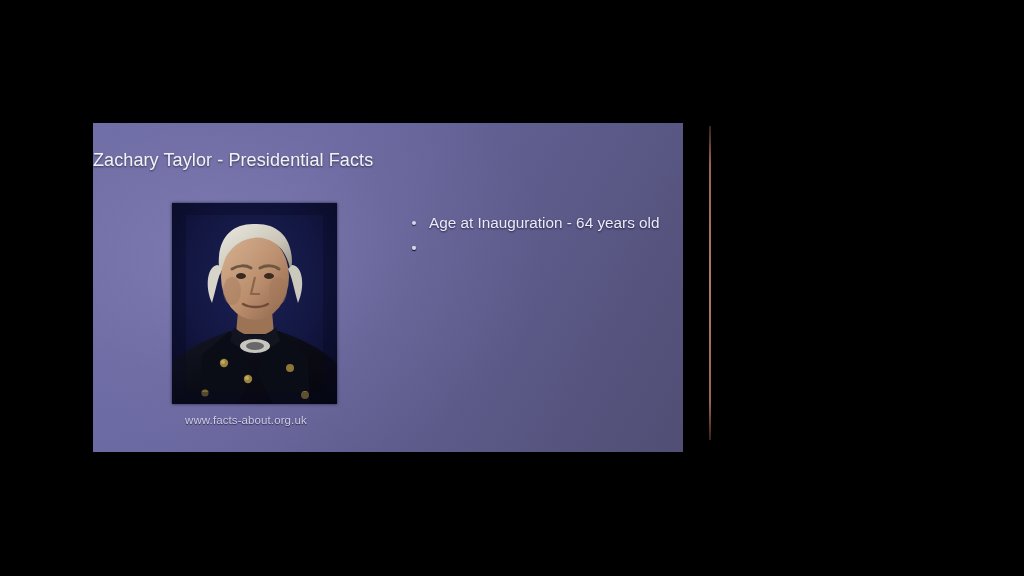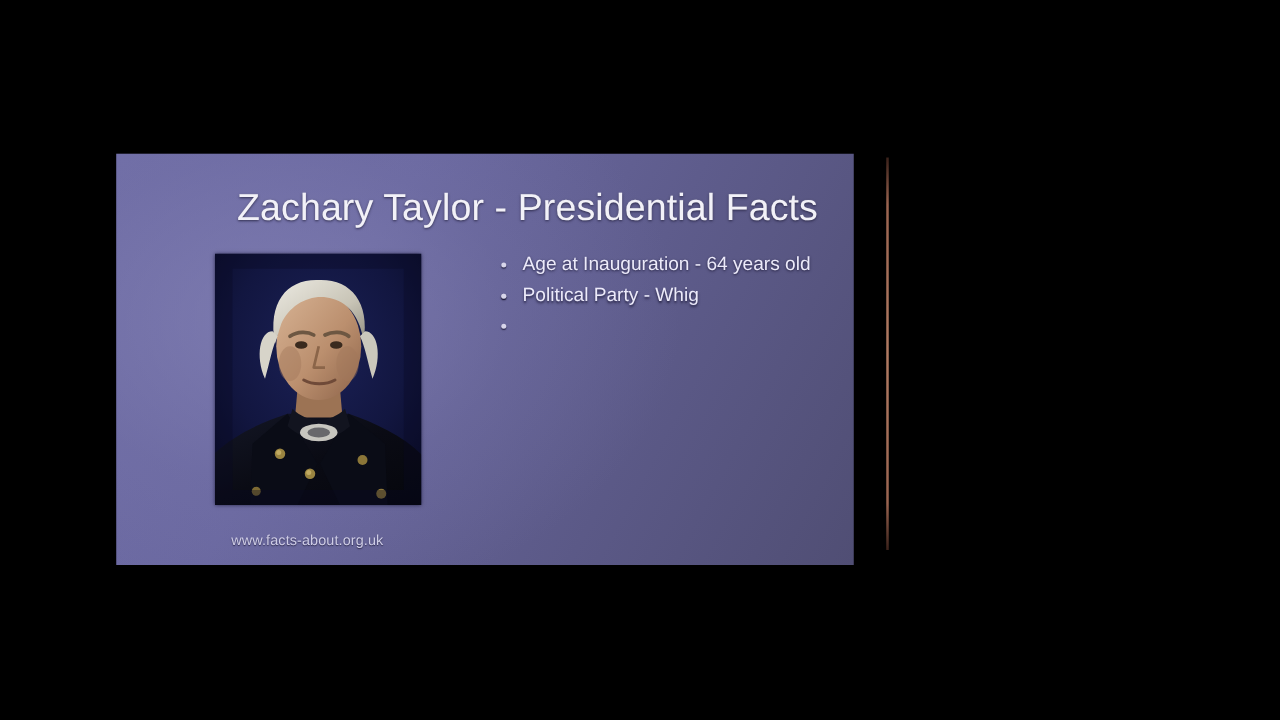--- a/index.html
+++ b/index.html
@@ -35,23 +35,22 @@
           rgba(0,0,0,0) 78%),
       linear-gradient(118deg, #6f6da6 0%, #6a68a0 32%, #5e5c8c 62%, #504e74 100%);
     overflow: hidden;
   }
 
   #slide-title {
     position: absolute;
     left: 0;
     top: 27px;
     width: 658px;
-    text-align: center;
     color: #f2f1f8;
-    font-size: 30px;
+    font-size: 18px;
     font-weight: normal;
     letter-spacing: 0.1px;
     text-shadow: 0 1px 2px rgba(20,18,45,0.75), 0 0 1px rgba(255,255,255,0.35);
     white-space: nowrap;
   }
 
   
   #portrait-block {
     position: absolute;
     left: 79px;
@@ -66,36 +65,36 @@
     overflow: hidden;
     background: #0c1030;
     box-shadow: 0 0 3px rgba(10,8,30,0.7);
   }
 
   #portrait svg { display: block; }
 
   #watermark {
     position: absolute;
     left: 92px;
-    top: 304px;
+    top: 291px;
     width: 180px;
     color: #cfcde6;
     font-size: 11.5px;
     letter-spacing: 0.1px;
     text-shadow: 0 1px 1px rgba(20,18,45,0.7);
     white-space: nowrap;
   }
 
   
   #facts-list {
     position: absolute;
     left: 303px;
     top: 78px;
     width: 262px;
-    margin: 1px;
+    margin: 12px;
     padding: 0;
     list-style: none;
   }
 
   #facts-list li {
     position: relative;
     padding-left: 21px;
     margin-bottom: 5px;
     color: #eceafa;
     font-size: 15.3px;
@@ -210,24 +209,20 @@
     <ul id="facts-list">
       <li>
         <span class="bullet-dot"></span>
         <span>Age at Inauguration - 64 years old</span>
       </li>
       <li>
         <span class="bullet-dot"></span>
       </li>
       <li>
         <span class="bullet-dot"></span>
-        <span>Political Party - Whig</span>
-      </li>
-      <li>
-        <span class="bullet-dot"></span>
       </li>
     </ul>
 
   </div>
 
   <div id="vertical-rule"></div>
 
 </div>
 
 </body></html>

